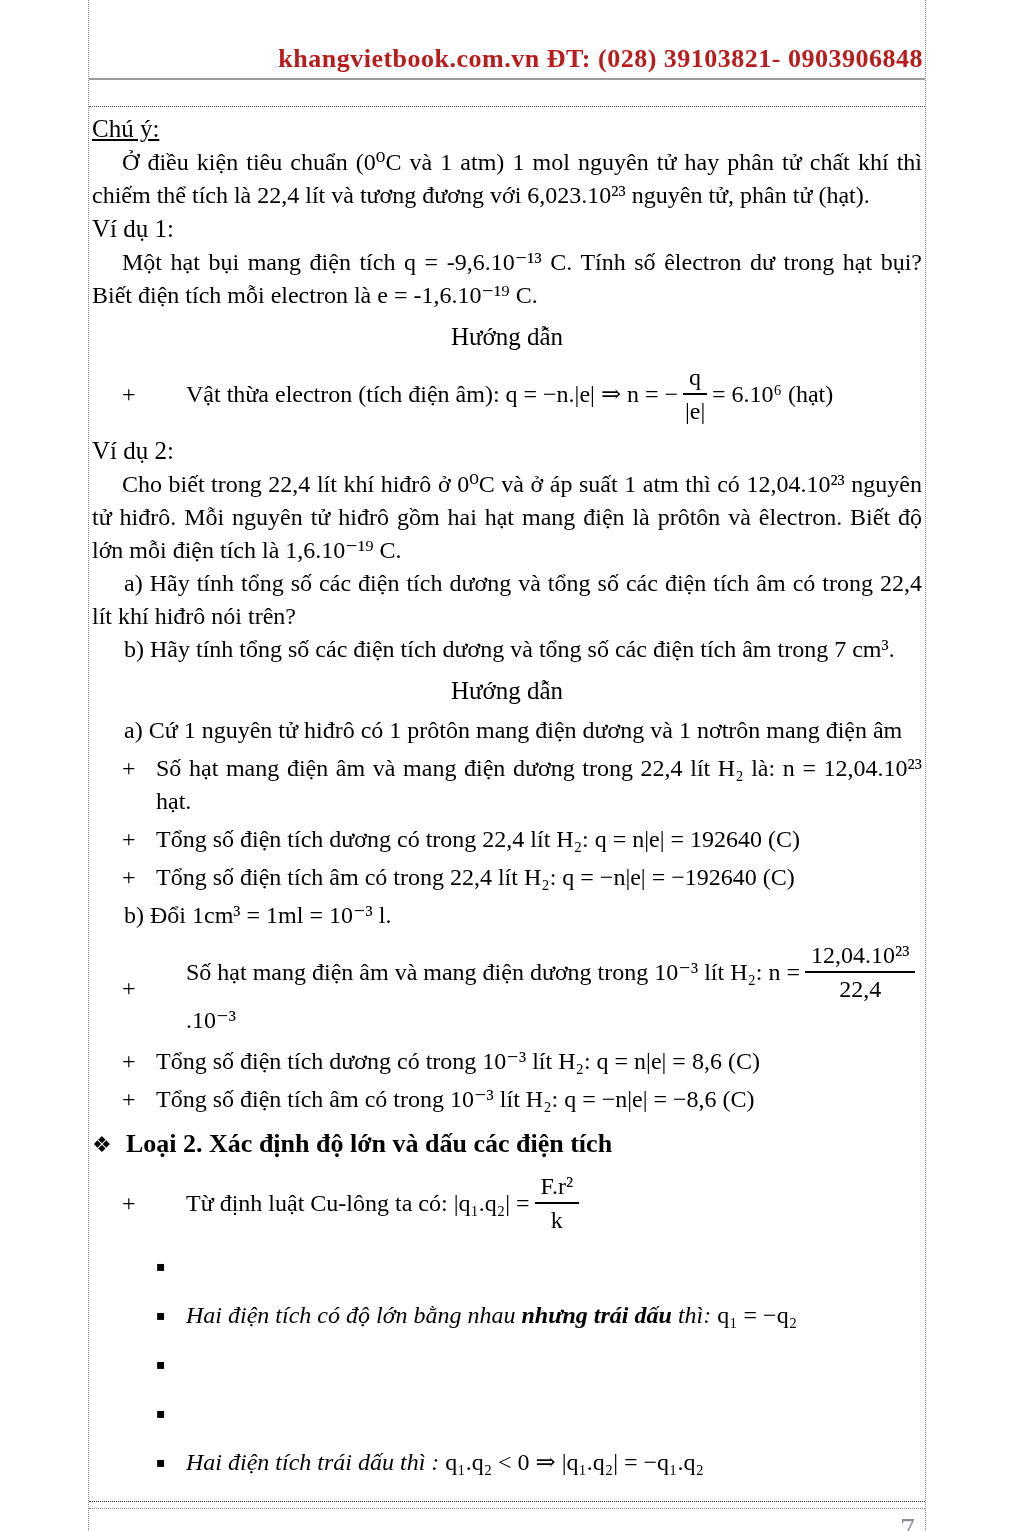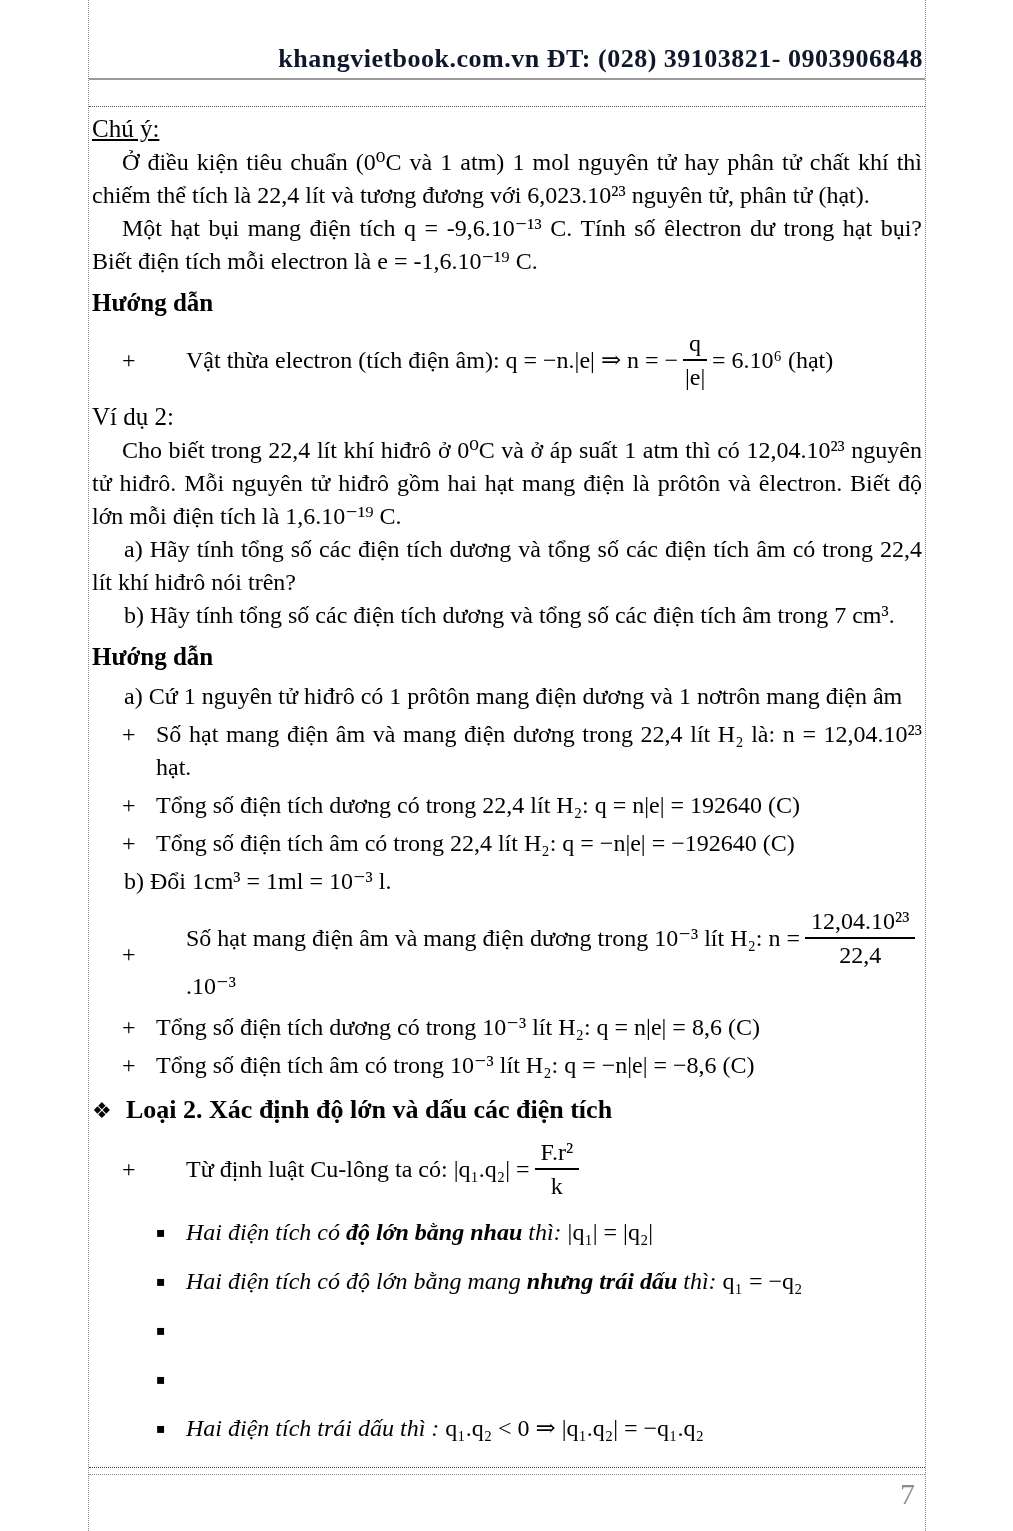--- a/index.html
+++ b/index.html
@@ -17,21 +17,21 @@
     border-right: 1px dotted #888;
     display: flex; flex-direction: column;
   }
   .hdr {
     height: 80px; flex: none;
     border-bottom: 2px solid #9a9a9a;
     display: flex; align-items: flex-end; justify-content: flex-end;
     padding: 0 2px 4px 0;
   }
   .hdr-text {
-    color: #0f172a; font-weight: bold; font-size: 26px; letter-spacing: 0.5px;
+    color: #b91c1c; font-weight: bold; font-size: 26px; letter-spacing: 0.5px;
     white-space: nowrap;
     text-align: right;
   }
   .gap-a { height: 26px; flex: none; }
   .main {
     flex: none;
     border-top: 1px dotted #555;
     border-bottom: 1px dotted #333;
     padding: 5px 3px 8px 3px;
     font-size: 24px; line-height: 33px;
@@ -42,21 +42,21 @@
     border-top: 1px dotted #888;
     display: flex; justify-content: flex-end; align-items: flex-start;
     padding: 2px 10px 0 0;
   }
   .page-num { color: #8a8f96; font-size: 30px; line-height: 34px; }
 
   h3.sec { font-size: 25px; font-weight: normal; line-height: 34px; }
   h3.sec.u { text-decoration: underline; }
   p.para { text-align: justify; text-indent: 30px; }
   p.sub { text-align: justify; text-indent: 32px; }
-  .guide { text-align: left; font-weight: bold; font-size: 25px; line-height: 34px; margin: 8px 0 6px 0; }
+  .guide { text-align: center; font-weight: normal; font-size: 25px; line-height: 34px; margin: 8px 0 6px 0; }
 
   .plus-item { display: flex; align-items: flex-start; padding-left: 30px; margin: 5px 0; }
   .plus-item .mk { width: 34px; flex: none; }
   .plus-item .tx { flex: 1; text-align: justify; }
 
   .formula-line { padding-left: 30px; margin: 8px 0; display: flex; align-items: center; }
   .formula-line .mk { width: 34px; flex: none; }
   .formula-line .fx { display: inline-flex; align-items: center; flex-wrap: wrap; margin-left: 30px; }
   .frac { display: inline-flex; flex-direction: column; align-items: center; vertical-align: middle; margin: 0 5px; }
   .frac .num { display: block; padding: 0 6px 1px 6px; border-bottom: 2px solid #000; line-height: 30px; text-align: center; }
@@ -80,20 +80,21 @@
     <span class="hdr-text">khangvietbook.com.vn ĐT: (028) 39103821- 0903906848</span>
   </div>
 
   <div class="gap-a"></div>
 
   <div class="main">
 
     <h3 class="sec u">Chú ý:</h3>
     <p class="para">Ở điều kiện tiêu chuẩn (0⁰C và 1 atm) 1 mol nguyên tử hay phân tử chất khí thì chiếm thể tích là 22,4 lít và tương đương với 6,023.10²³ nguyên tử, phân tử (hạt).</p>
 
+    <h3 class="sec">Ví dụ 1:</h3>
     <p class="para">Một hạt bụi mang điện tích q = -9,6.10⁻¹³ C. Tính số êlectron dư trong hạt bụi? Biết điện tích mỗi electron là e = -1,6.10⁻¹⁹ C.</p>
 
     <div class="guide">Hướng dẫn</div>
 
     <div class="formula-line">
       <span class="mk">+</span>
       <span class="fx">
         <span>Vật thừa electron (tích điện âm):  q = −n.|e| ⇒ n = −</span>
         <span class="frac">
           <span class="num">q</span>
@@ -160,28 +161,25 @@
         <span class="frac">
           <span class="num">F.r²</span>
           <span class="den">k</span>
         </span>
         <span></span>
       </span>
     </div>
 
     <div class="case-item">
       <span class="sq">▪</span>
+    </div>
+    <div class="case-item">
+      <span class="sq">▪</span>
       <span>
-        <span class="ct">Hai điện tích có </span><span class="cb">độ lớn bằng nhau</span><span class="ct"> thì: </span><span class="cf">|q₁| = |q₂|</span>
-      </span>
-    </div>
-    <div class="case-item">
-      <span class="sq">▪</span>
-      <span>
-        <span class="ct">Hai điện tích có độ lớn bằng mang </span><span class="cb">nhưng trái dấu</span><span class="ct"> thì: </span><span class="cf">q₁ = −q₂</span>
+        <span class="ct">Hai điện tích có độ lớn bằng nhau </span><span class="cb">nhưng trái dấu</span><span class="ct"> thì: </span><span class="cf">q₁ = −q₂</span>
       </span>
     </div>
     <div class="case-item">
       <span class="sq">▪</span>
     </div>
     <div class="case-item">
       <span class="sq">▪</span>
     </div>
     <div class="case-item">
       <span class="sq">▪</span>

